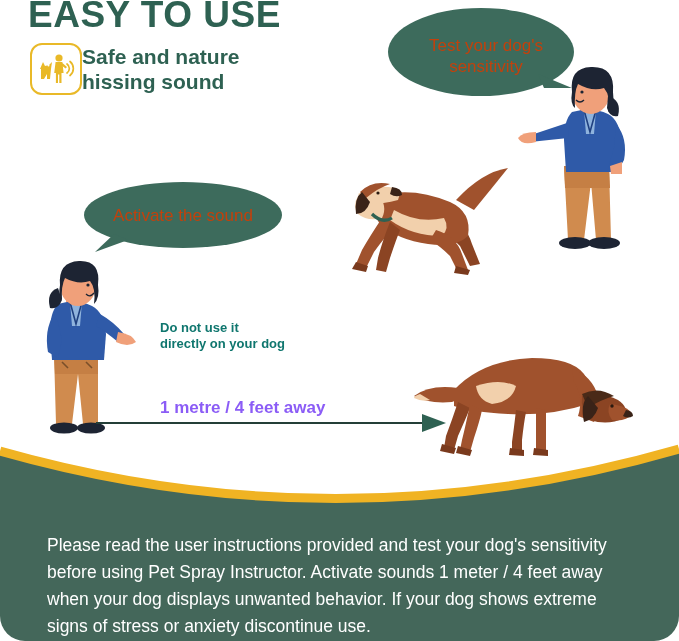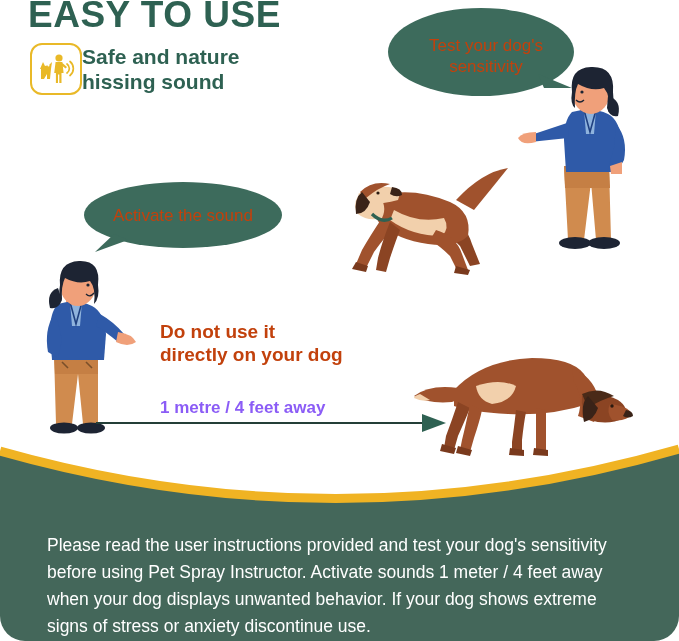--- a/index.html
+++ b/index.html
@@ -90,24 +90,24 @@
     width: 198px;
     height: 78px;
   }
   #bubble-activate .bubble-text { padding-bottom: 10px; }
 
   
   .warning-text {
     position: absolute;
     left: 160px;
     top: 320px;
-    font-size: 19px;
+    font-size: 13px;
     font-weight: bold;
     line-height: 1.22;
-    color: #c2410c;
+    color: #0f766e;
     white-space: pre-line;
   }
 
   
   .distance-label {
     position: absolute;
     left: 160px;
     top: 398px;
     font-size: 17px;
     font-weight: bold;

